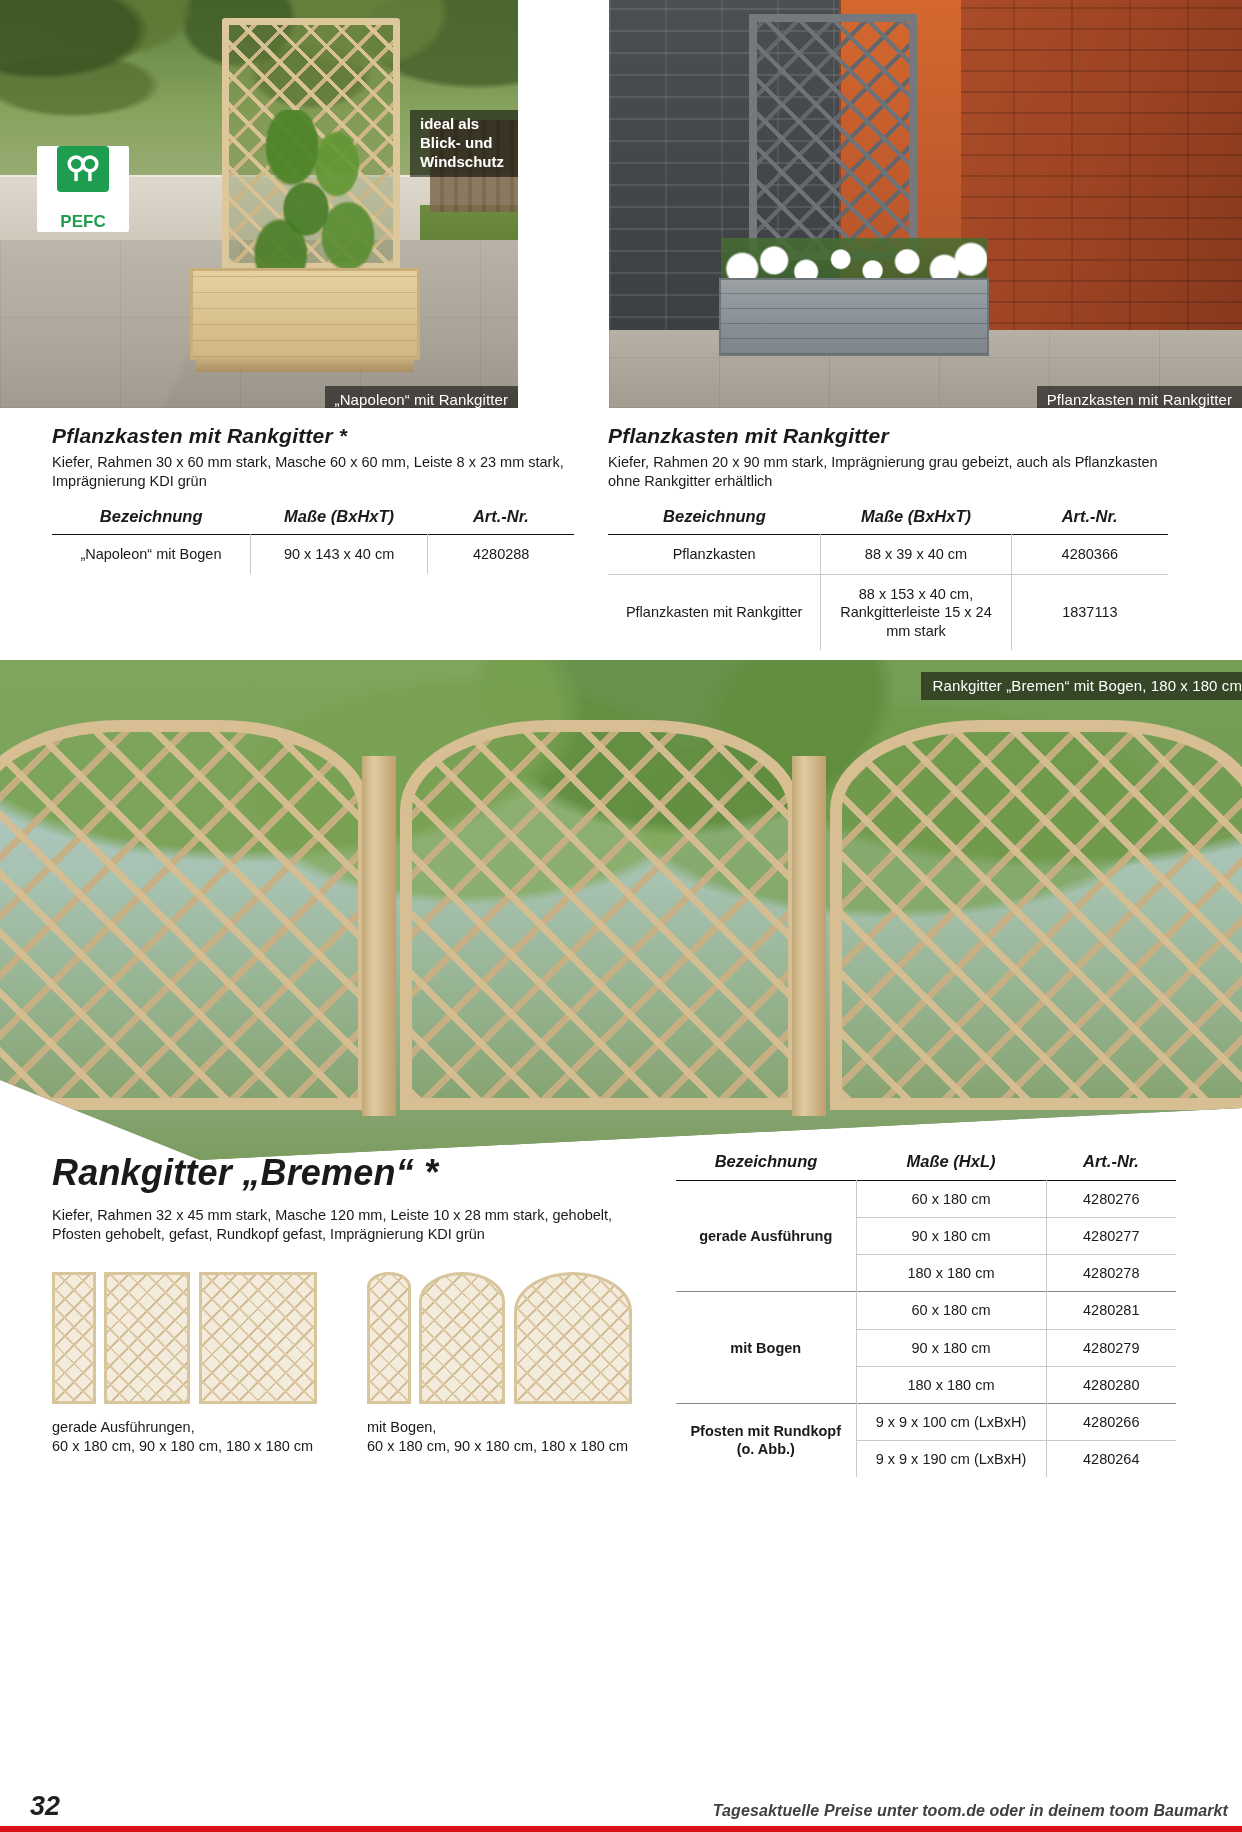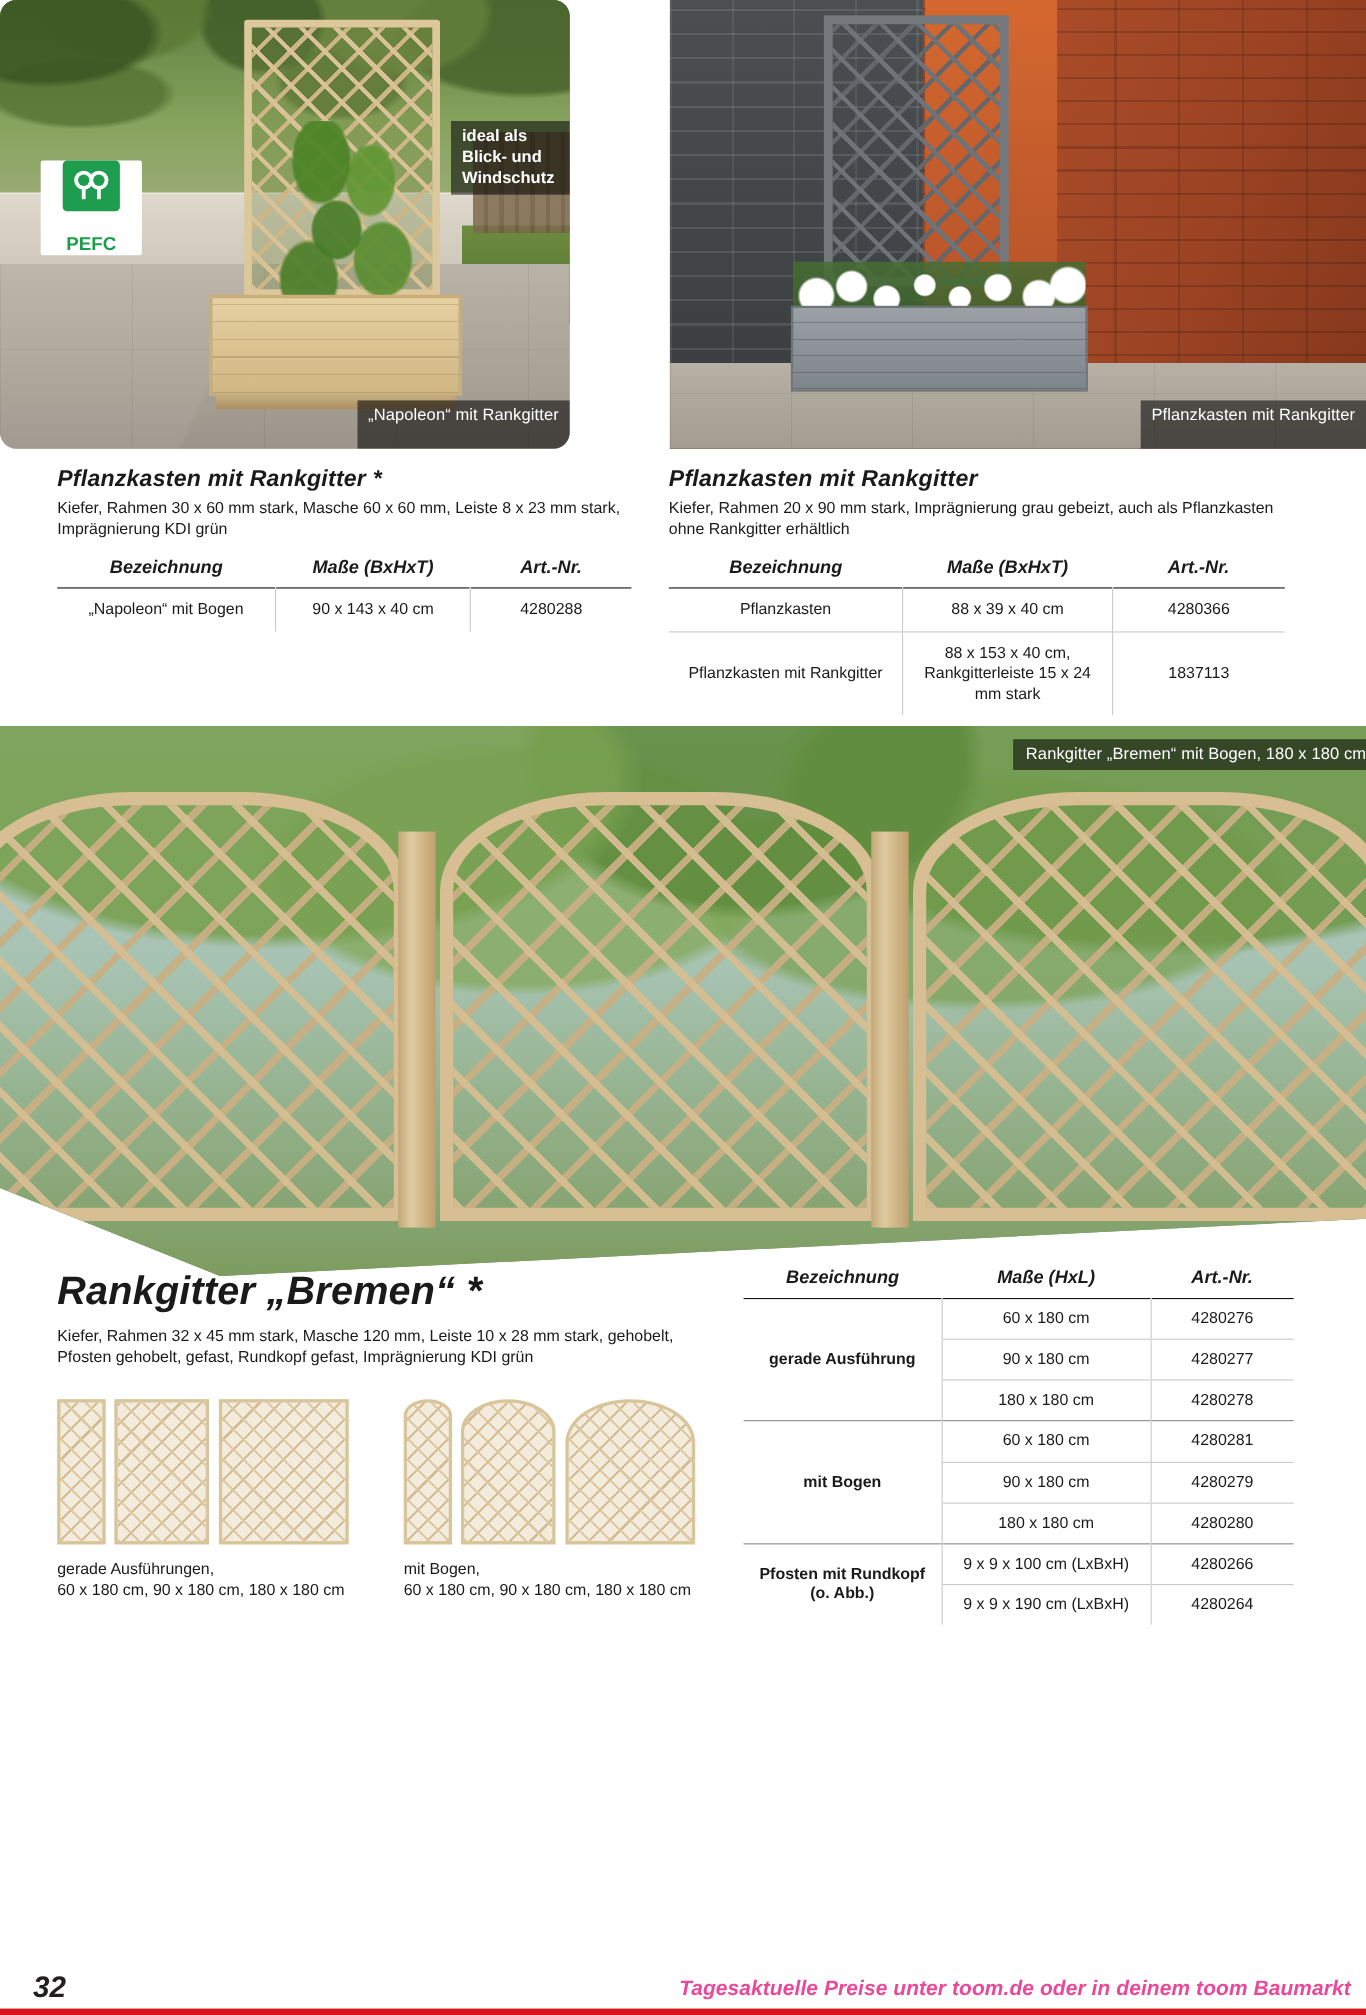--- a/index.html
+++ b/index.html
@@ -15,21 +15,20 @@
   }
 
   
   .top-row { position: absolute; top: 0; left: 0; width: 1242px; height: 408px; }
 
   .photo-left {
     position: absolute; left: 0; top: 0; width: 518px; height: 408px;
     overflow: hidden;
     background:
       linear-gradient(to bottom, #7d9a5a 0%, #6f8f50 22%, #b9b1a3 40%, #cfc8bd 100%);
-    border-radius: 15px;
   }
   .pl-sky {
     position:absolute; left:0; top:0; width:100%; height:200px;
     background: linear-gradient(to bottom,#5d7c3e,#86a35e 55%,#9fae7a 100%);
   }
   .pl-foliage {
     position:absolute; left:0; top:0; width:100%; height:250px;
     background:
       radial-gradient(ellipse at 8% 12%, rgba(58,84,33,.85) 0 14%, transparent 16%),
       radial-gradient(ellipse at 22% 4%, rgba(92,120,52,.8) 0 12%, transparent 14%),
@@ -159,21 +158,21 @@
       radial-gradient(circle at 84% 56%, #fff 0 6%, transparent 7%),
       radial-gradient(circle at 94% 38%, #fff 0 6%, transparent 7%),
       linear-gradient(to bottom, rgba(70,110,50,.85), rgba(60,96,44,.9));
   }
 
   .caption-dark {
     position: absolute;
     background: rgba(0,0,0,.55);
     color: #fff;
     font-size: 15px;
-    padding: 5px 10px 22px 10px;
+    padding: 5px 10px 0 10px;
     letter-spacing: .1px;
   }
   .caption-left { right: 0; bottom: 0; }
   .caption-right { right: 0; bottom: 0; }
   .callout {
     position: absolute; left: 410px; top: 110px;
     background: rgba(0,0,0,.55); color: #fff;
     font-size: 15px; line-height: 1.25;
     padding: 5px 10px 6px 10px;
     font-weight: 700;
@@ -319,21 +318,21 @@
   }
   .footer-bar {
     position:absolute; left:0; bottom:0; width:1242px; height:6px; background:#d9131a;
   }
   .page-num {
     position: absolute; left: 30px; bottom: 10px;
     font-size: 27px; font-weight: 700; font-style: italic; color: #231f20;
   }
   .footer-text {
     position: absolute; right: 14px; bottom: 12px;
-    font-size: 19px; font-weight: 700; font-style: italic; color: #ec4899;
+    font-size: 16px; font-weight: 700; font-style: italic; color: #404040;
     letter-spacing: .1px;
     margin-left: 31px;
   }
 </style>
 </head>
 <body>
 
 <div class="top-row">
 
   <div class="photo-left">

